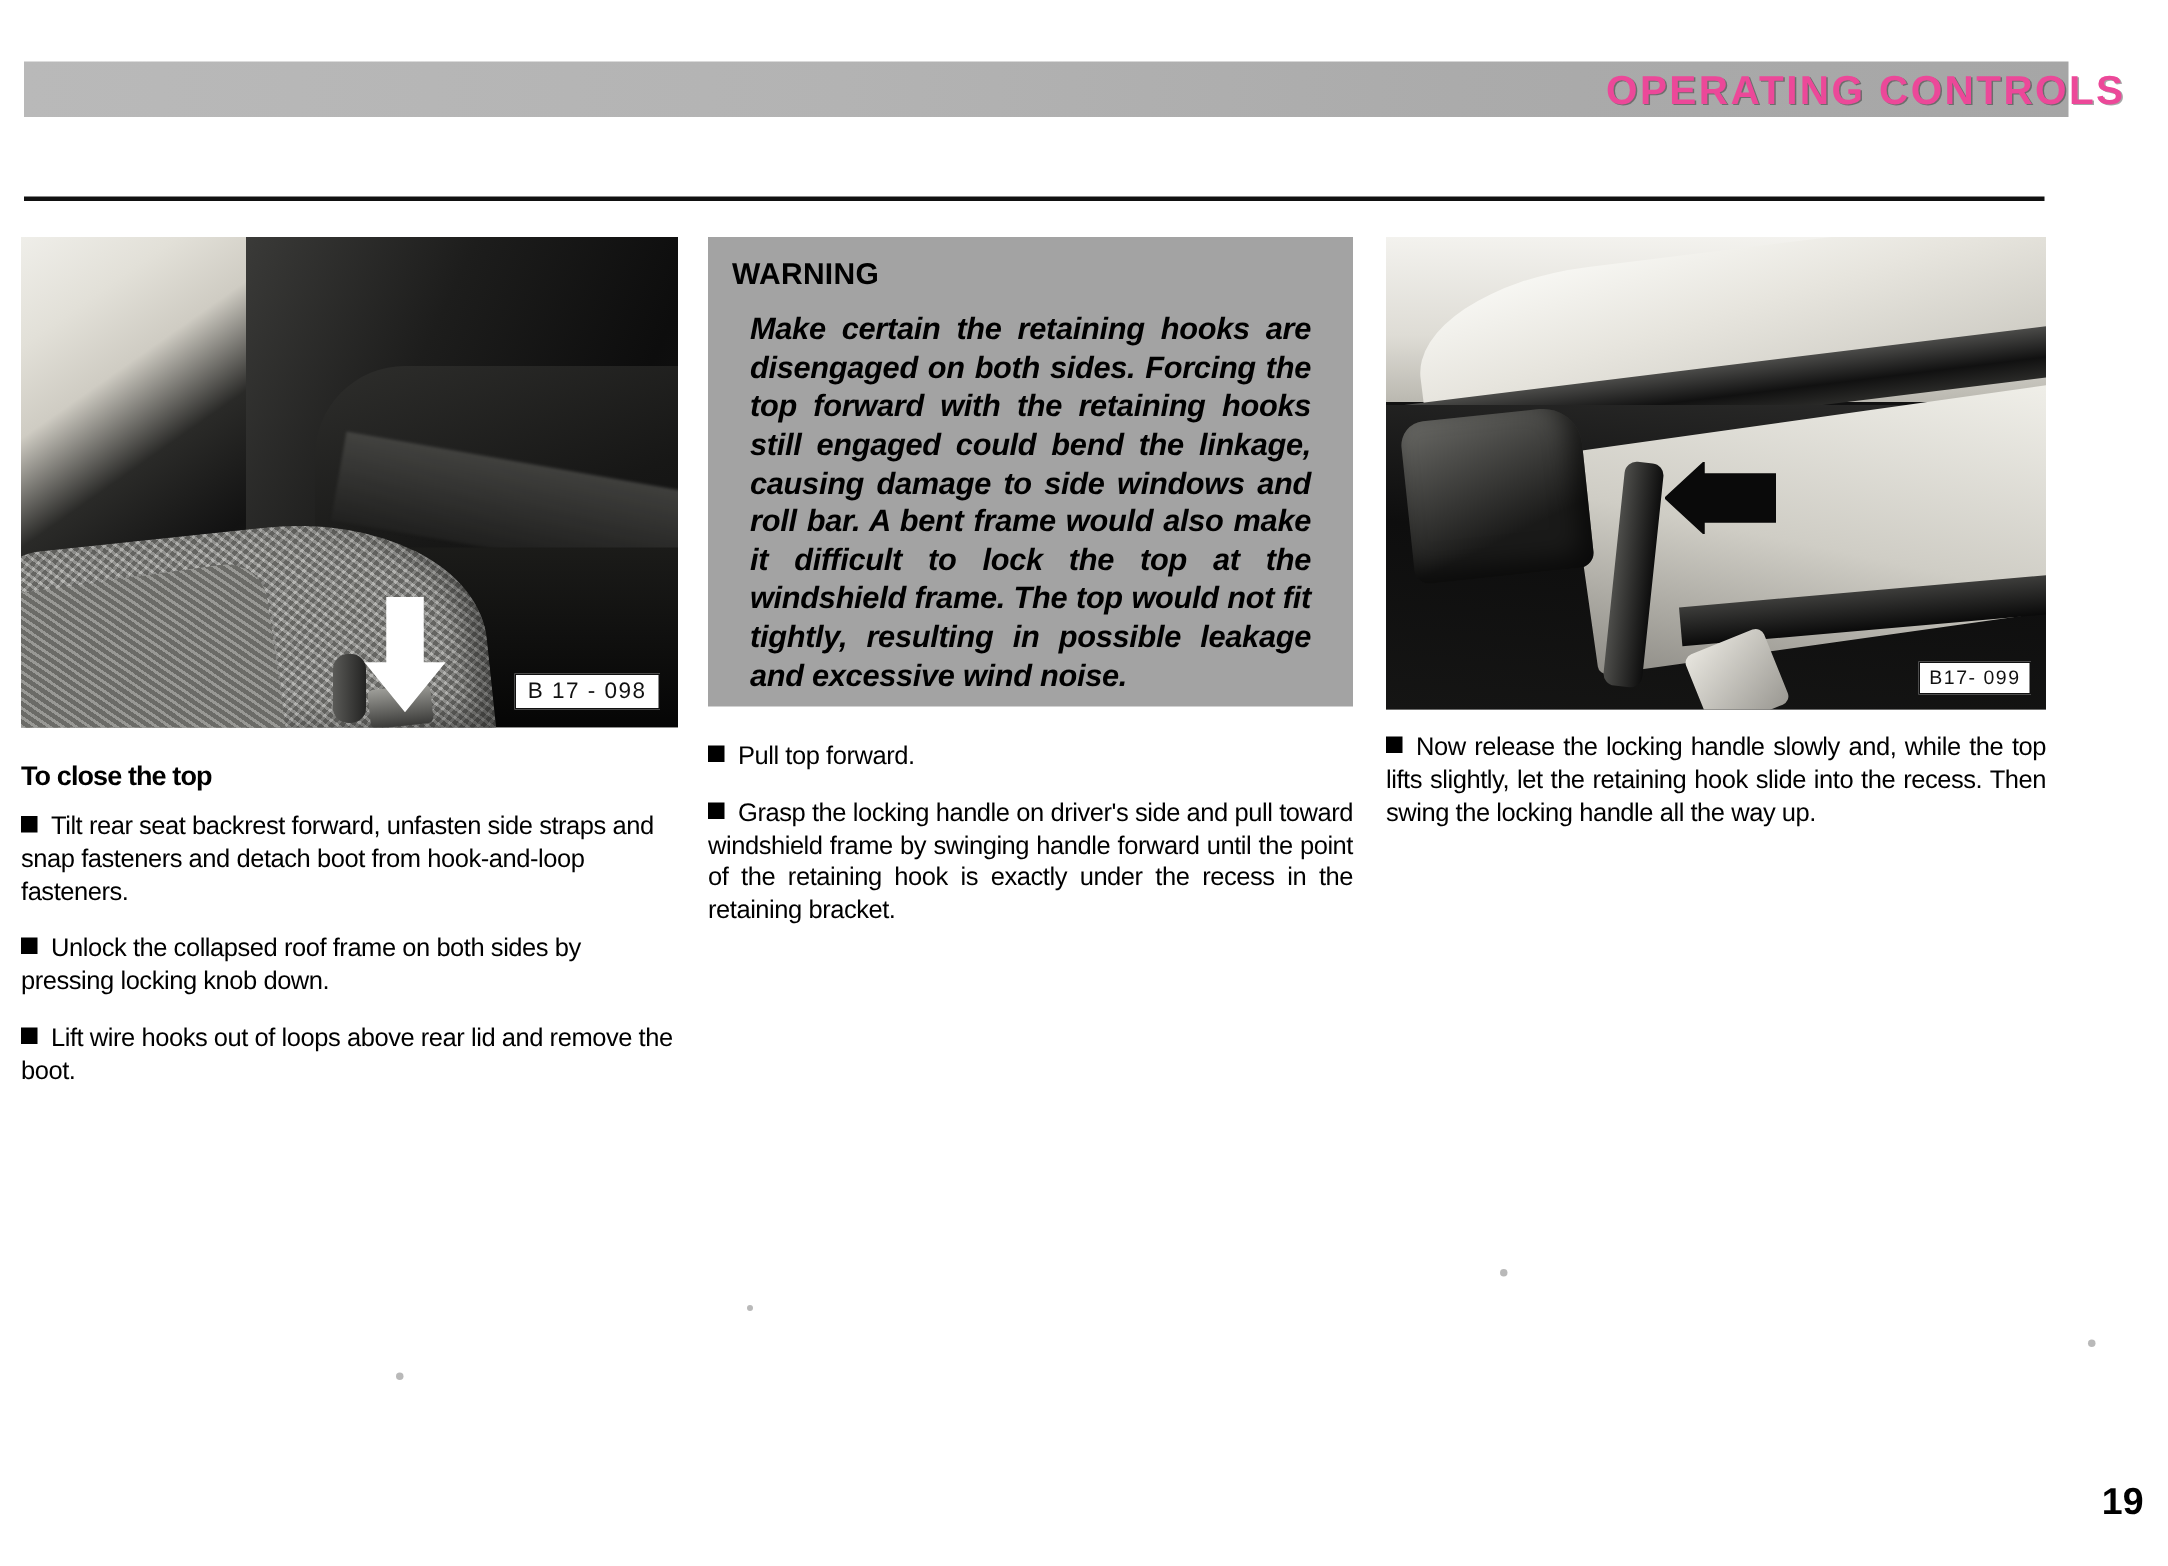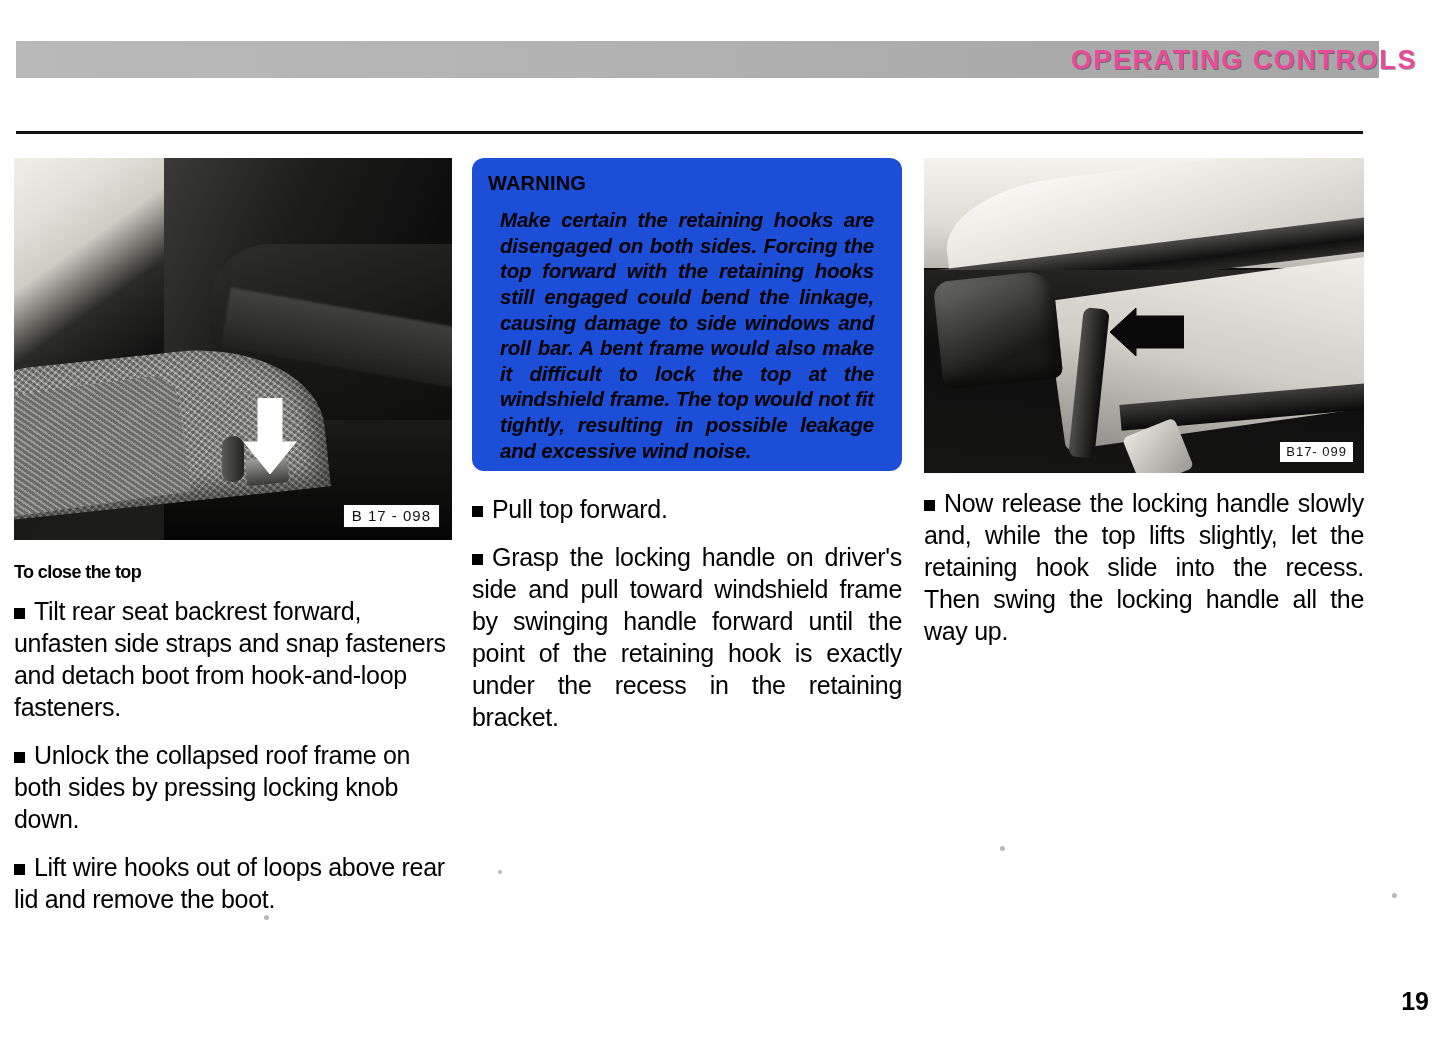--- a/index.html
+++ b/index.html
@@ -53,21 +53,21 @@
   .col-left  { left: 14px;  width: 438px; }
   .col-mid   { left: 472px; width: 430px; }
   .col-right { left: 924px; width: 440px; }
 
   
   .figure {
     position: relative;
     overflow: hidden;
     border: 0;
   }
-  .fig-left  { width: 438px; height: 382px; }
+  .fig-left  { width: 438px; height: 327px; }
   .fig-right { width: 440px; height: 315px; }
 
   .fig-caption {
     position: absolute;
     background: #ffffff;
     border: 1.5px solid #111;
     font-family: "Liberation Sans", sans-serif;
     font-size: 15px;
     letter-spacing: 1px;
     padding: 2px 8px 3px 8px;
@@ -193,43 +193,42 @@
   }
 
   
   h2.section-title {
     font-size: 18px;
     font-weight: bold;
     margin: 22px 0 12px 0;
     letter-spacing: -0.6px;
   }
   p.body {
-    font-size: 25px;
+    font-size: 17px;
     line-height: 1.28;
     margin: 0 0 16px 0;
     letter-spacing: -0.3px;
   }
   p.body.justify { text-align: justify; }
   .bullet-sq {
     display: inline-block;
     width: 11px;
     height: 11px;
     background: #000;
     margin-right: 9px;
     vertical-align: 1px;
   }
 
   
   .warning-box {
-    background: #1d4ed8;
+    background: #a3a3a3;
     padding: 14px 16px 16px 16px;
     width: 430px;
     box-sizing: border-box;
     height: 313px;
-    border-radius: 12px;
   }
   .warning-title {
     font-size: 20px;
     font-weight: bold;
     margin: 0 0 12px 0;
     letter-spacing: 0.2px;
   }
   .warning-text {
     font-size: 20.5px;
     font-weight: bold;

